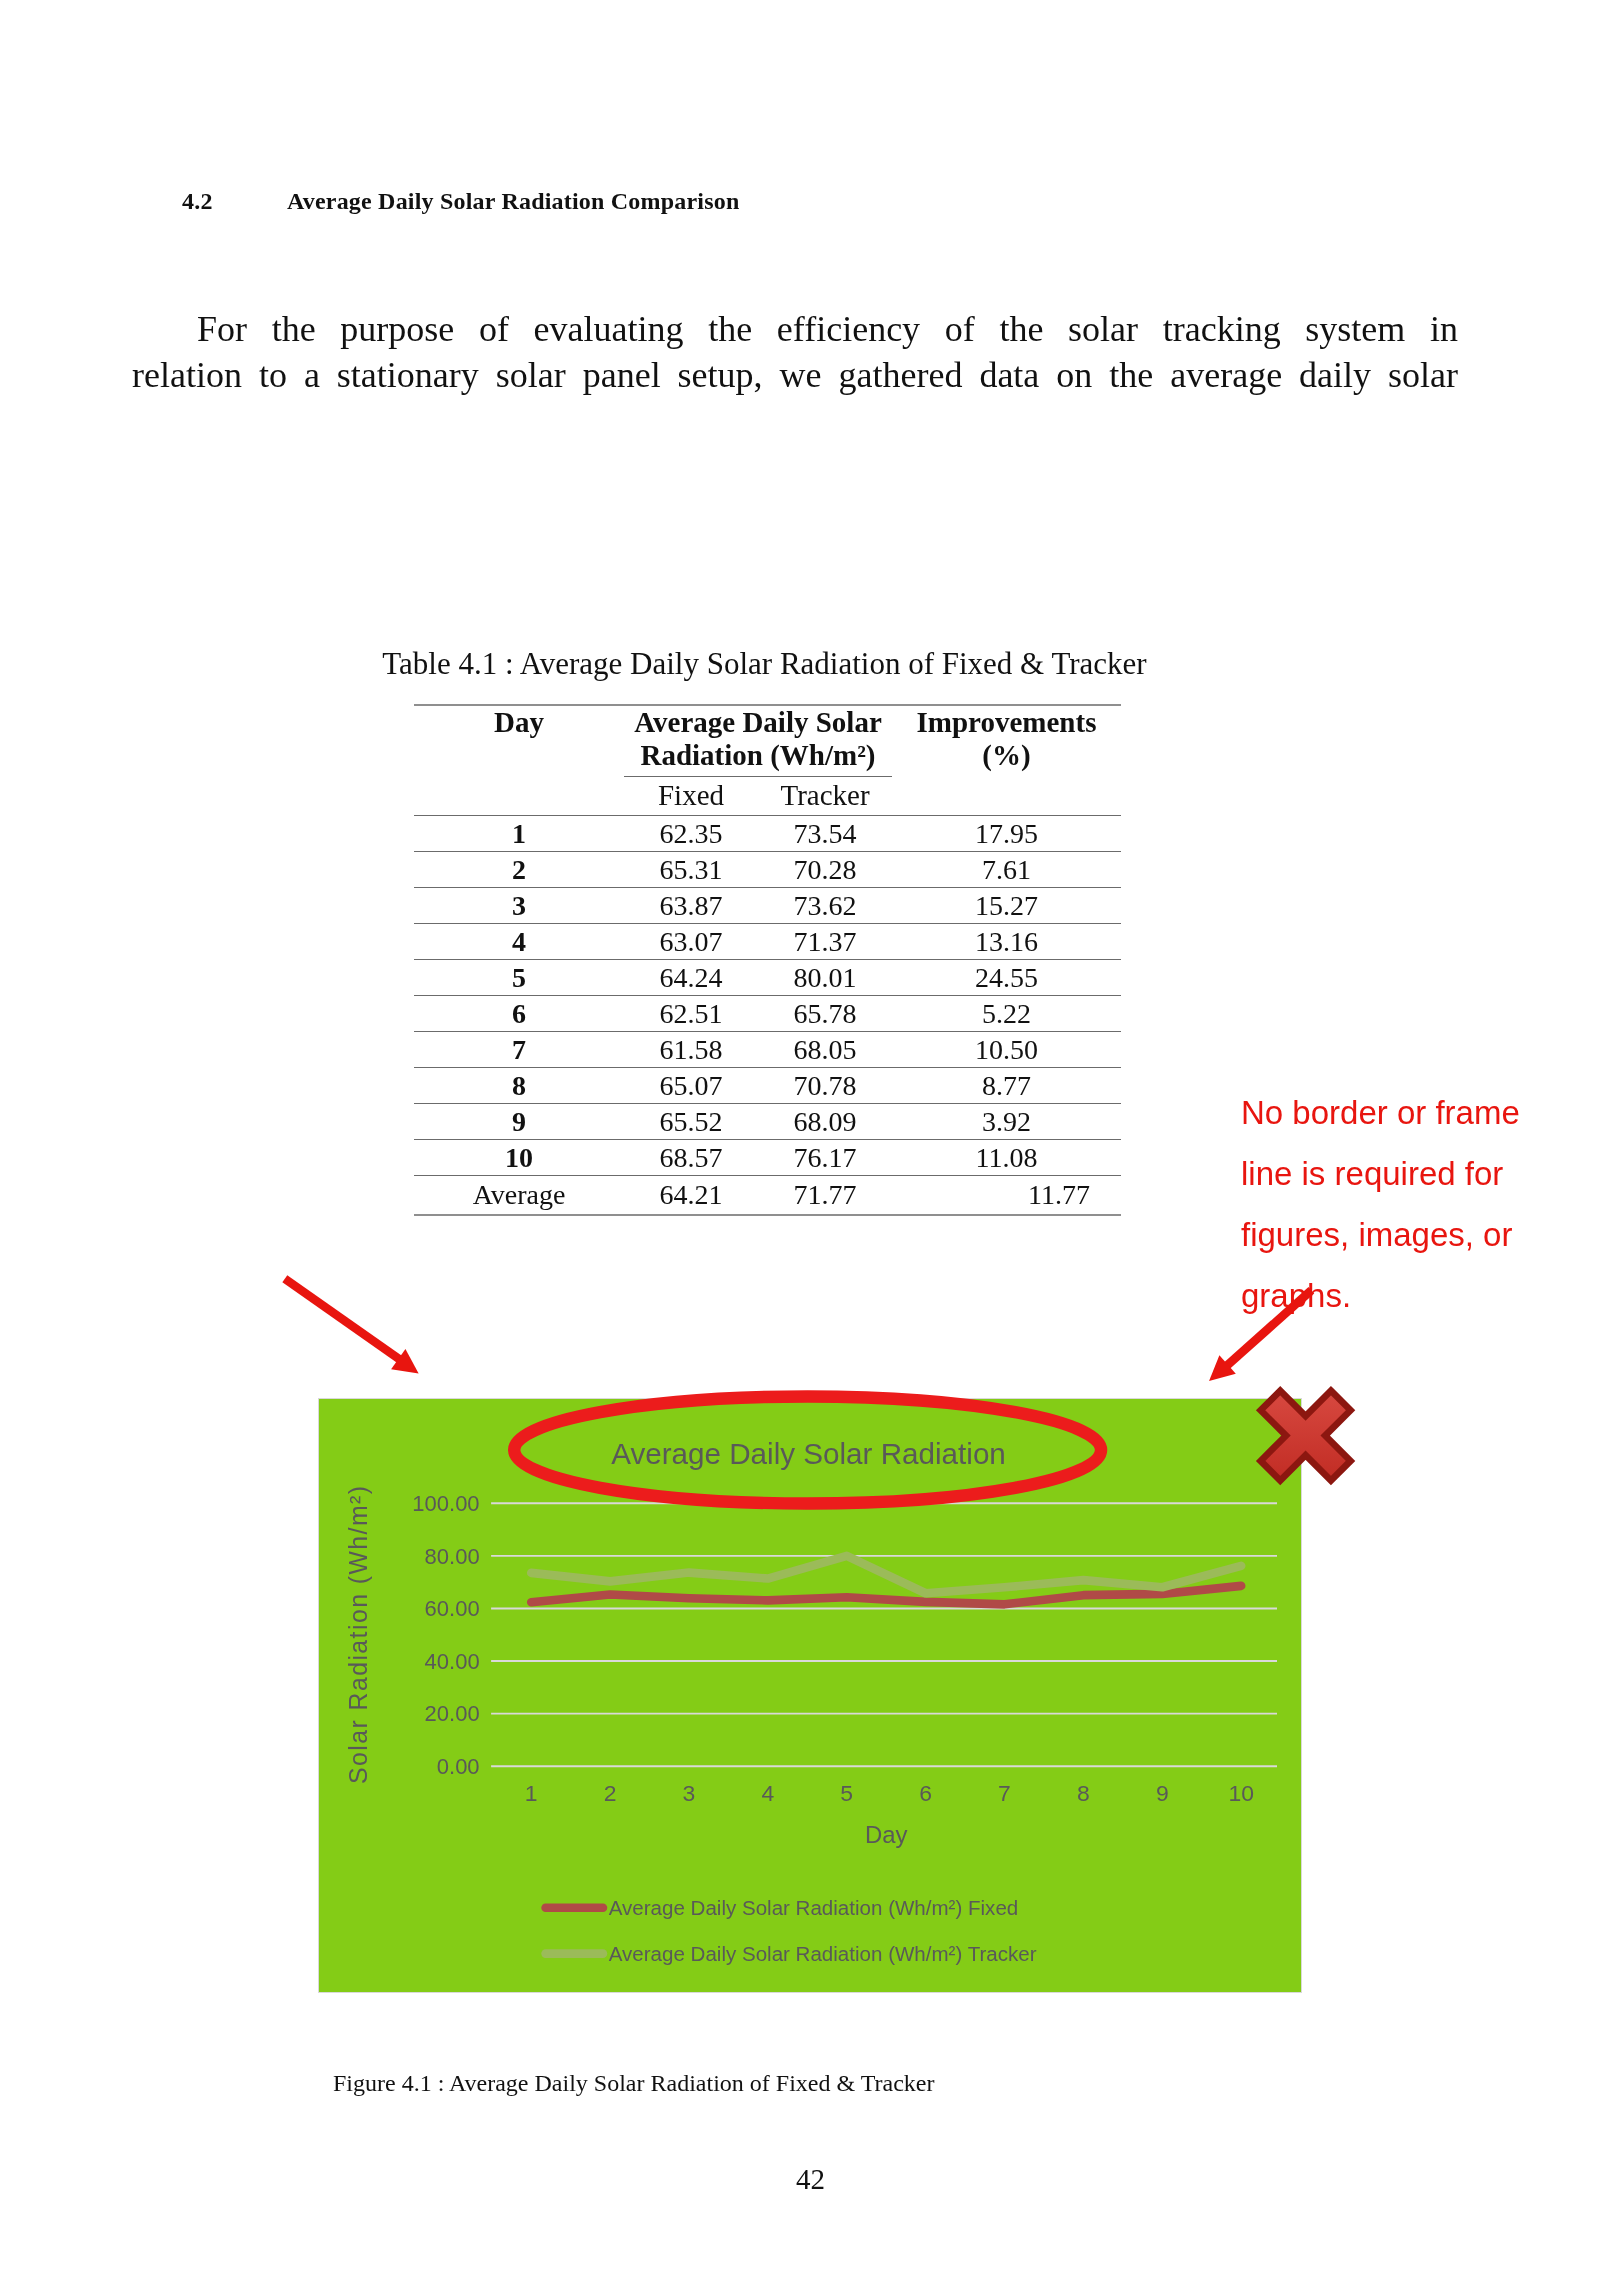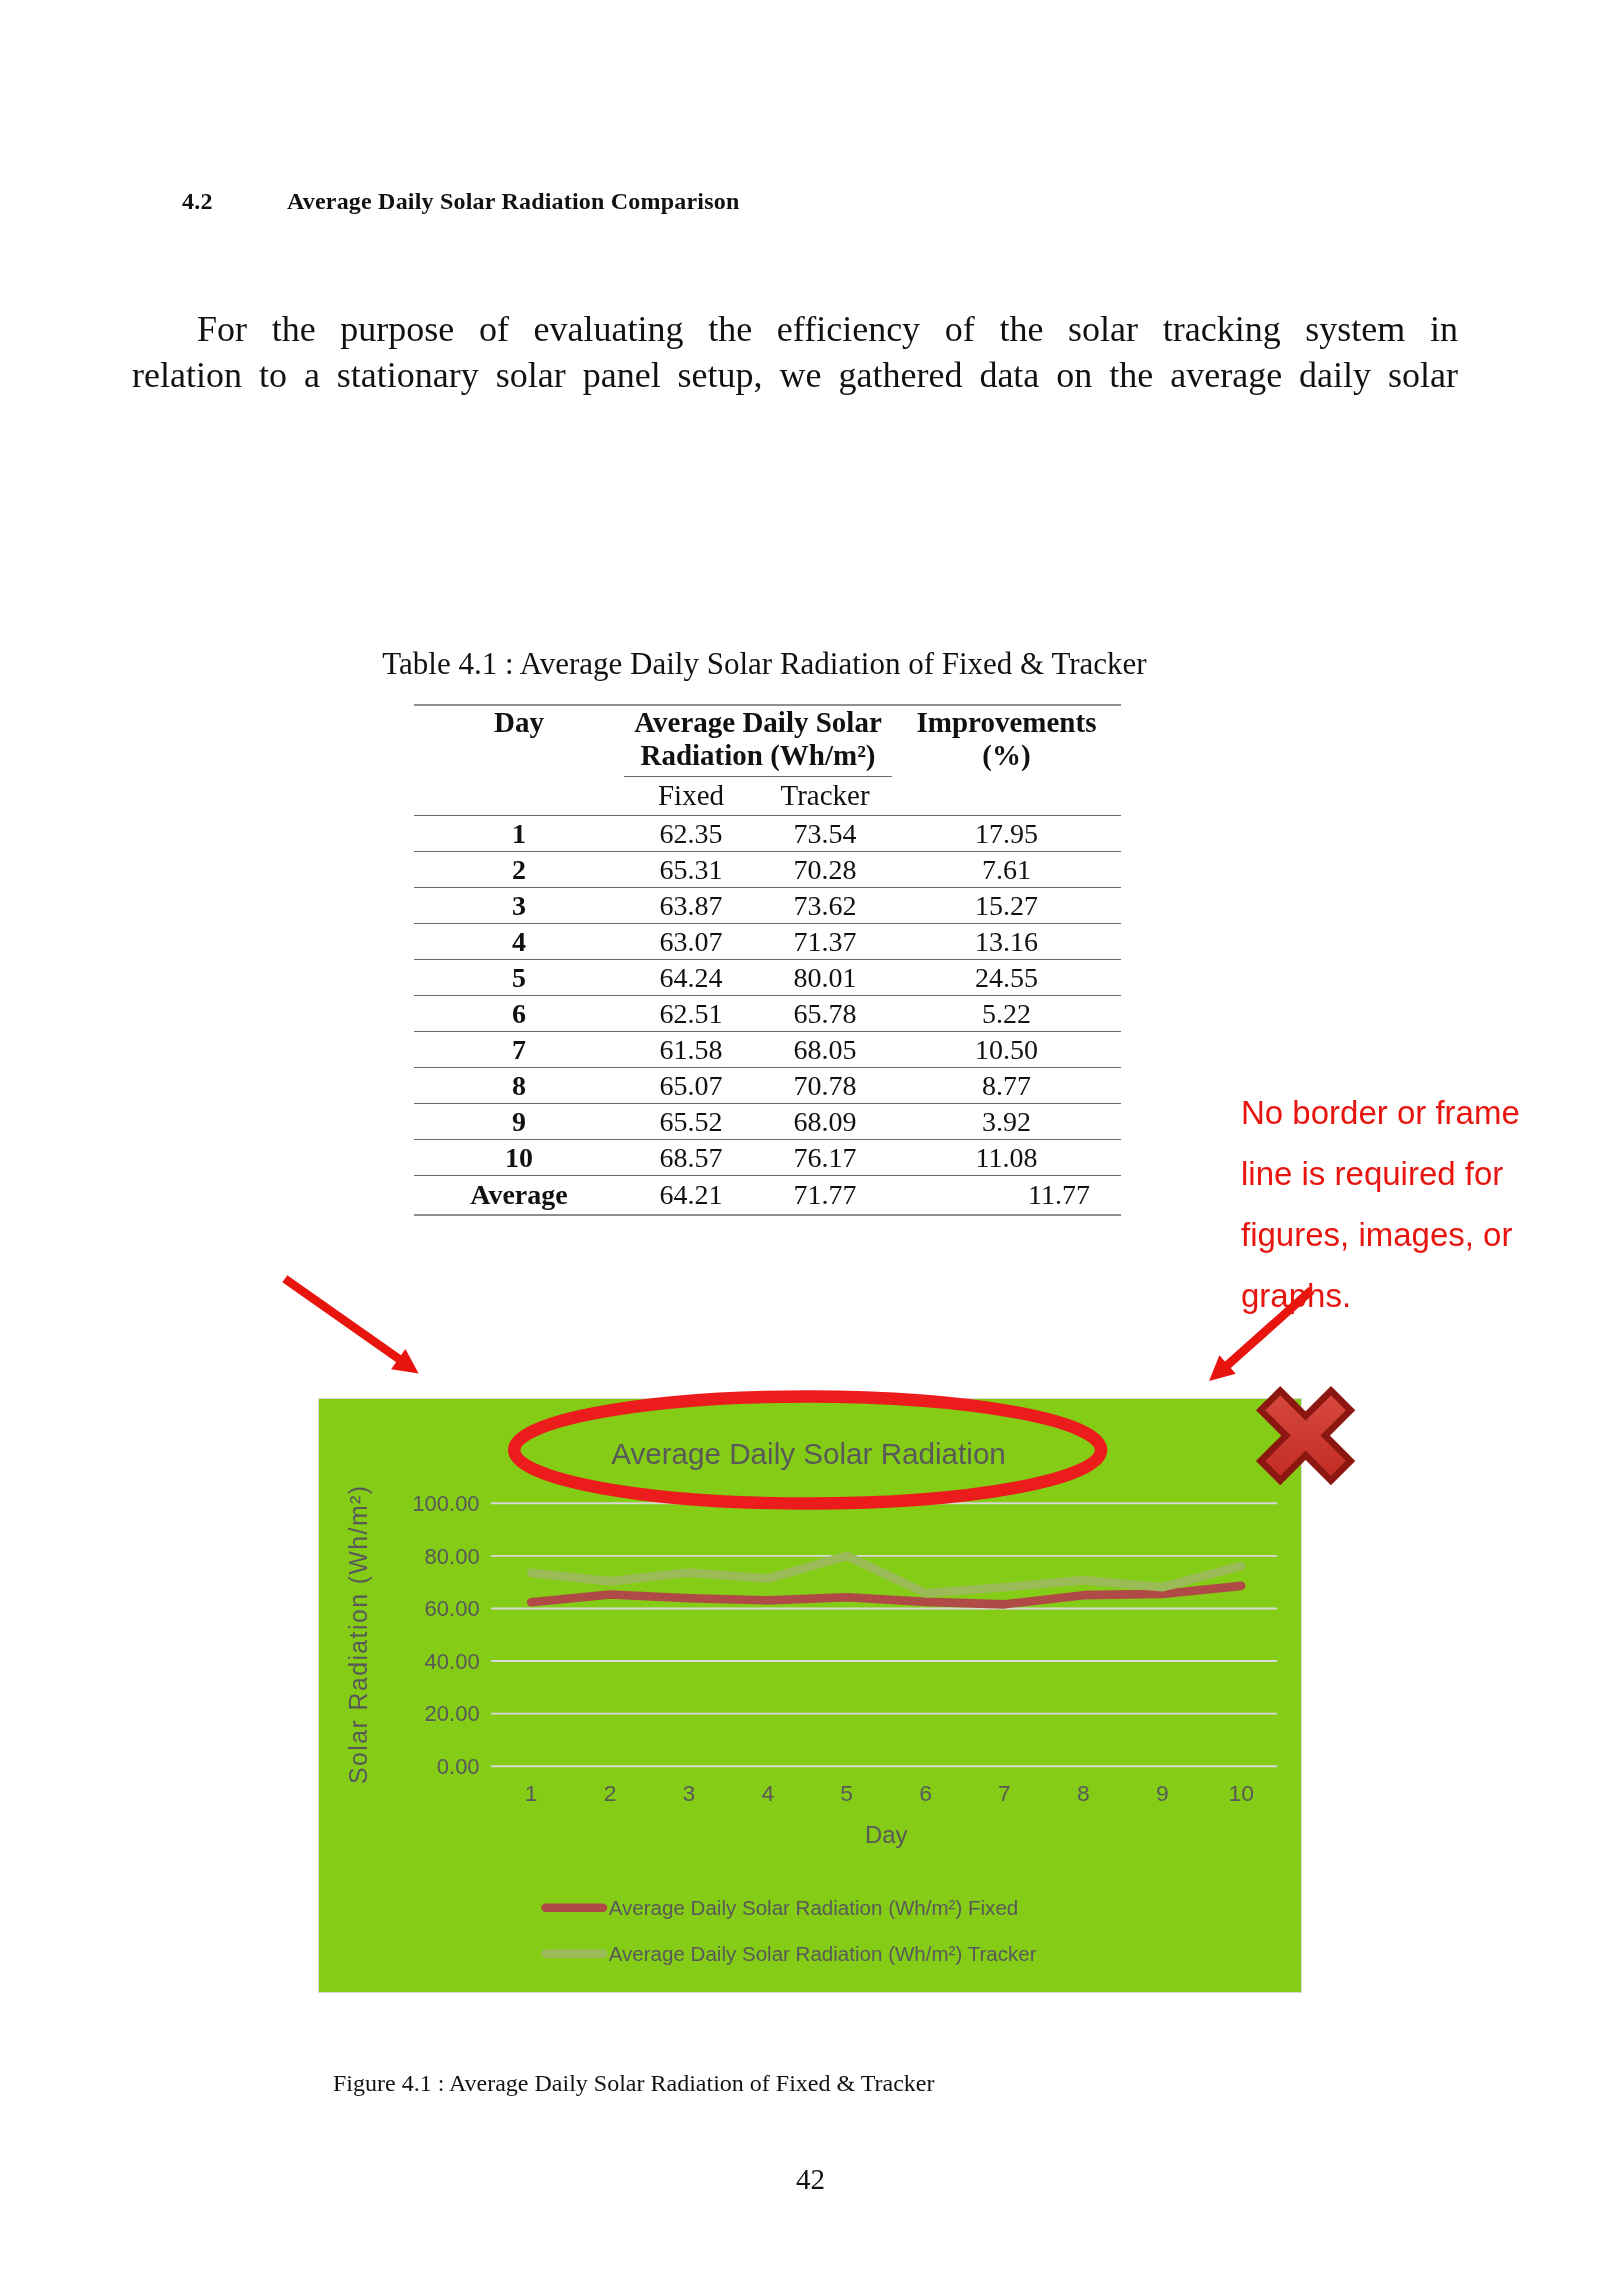--- a/index.html
+++ b/index.html
@@ -24,21 +24,21 @@
   .dtable{border-top:2.9px solid #8f8f8f;border-bottom:2.9px solid #8f8f8f;}
   .dtable thead th{font-weight:bold;font-size:29px;}
   .dtable th.group{border-bottom:1.9px solid #6b6b6b;width:268px;padding-bottom:3.8px;}
   .dtable th.dayh{width:210px;}
   .dtable th.imph{width:229px;}
   .dtable tr.subhead th{font-weight:normal;border-bottom:1.9px solid #6b6b6b;height:38px;vertical-align:middle;}
   .dtable thead th[rowspan]{border-bottom:1.9px solid #6b6b6b;}
   .dtable tbody td{border-bottom:1.9px solid #6b6b6b;height:35px;vertical-align:middle;}
   .dtable tbody td.day{font-weight:bold;}
   .dtable tbody tr.avg td{height:38px;}
-  .dtable tbody tr.avg td.day{font-weight:bold;}
+  .dtable tbody tr.avg td.day{font-weight:normal;}
   .dtable tbody tr.avg td.imp{text-align:right;padding-right:31px;}
   .dtable tbody tr:last-child td{border-bottom:none;}
   
   .note{position:absolute;font-family:"Liberation Sans", sans-serif;font-size:33px;color:var(--ink,#e8150f);}
   .note .nline{display:block;margin-top:17px;}
   .note.left{left:96px;top:1130px;line-height:42px;}
   .note.right{left:1241px;top:1074px;line-height:44px;}
   
   .chartbox{position:absolute;left:318px;top:1398px;width:984px;height:595px;
     border:1.9px solid #d9d9d9;background:#84cc16;box-sizing:border-box;}

